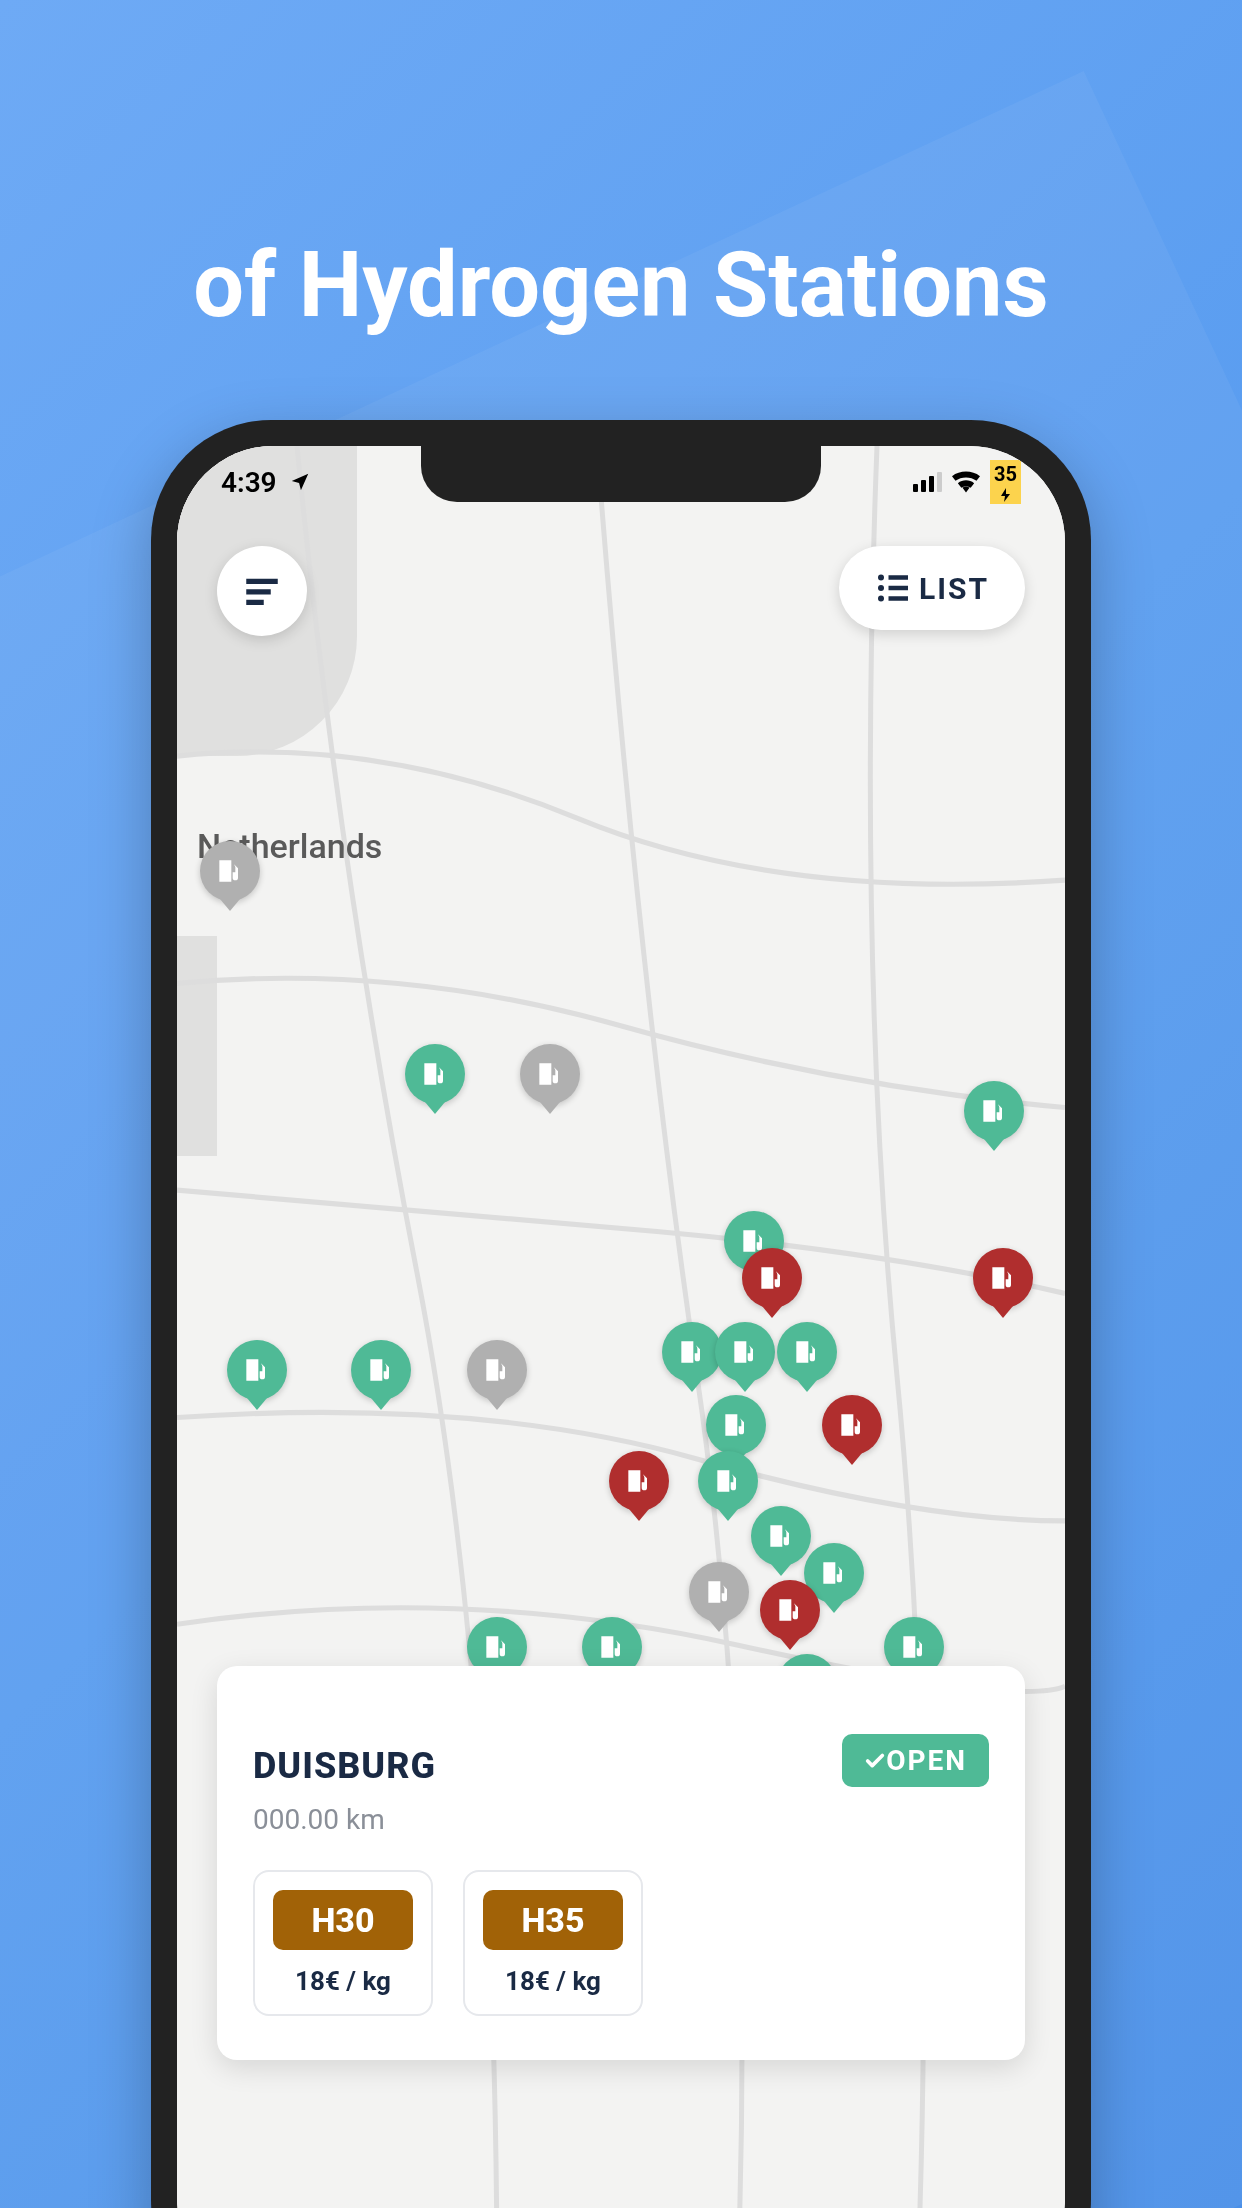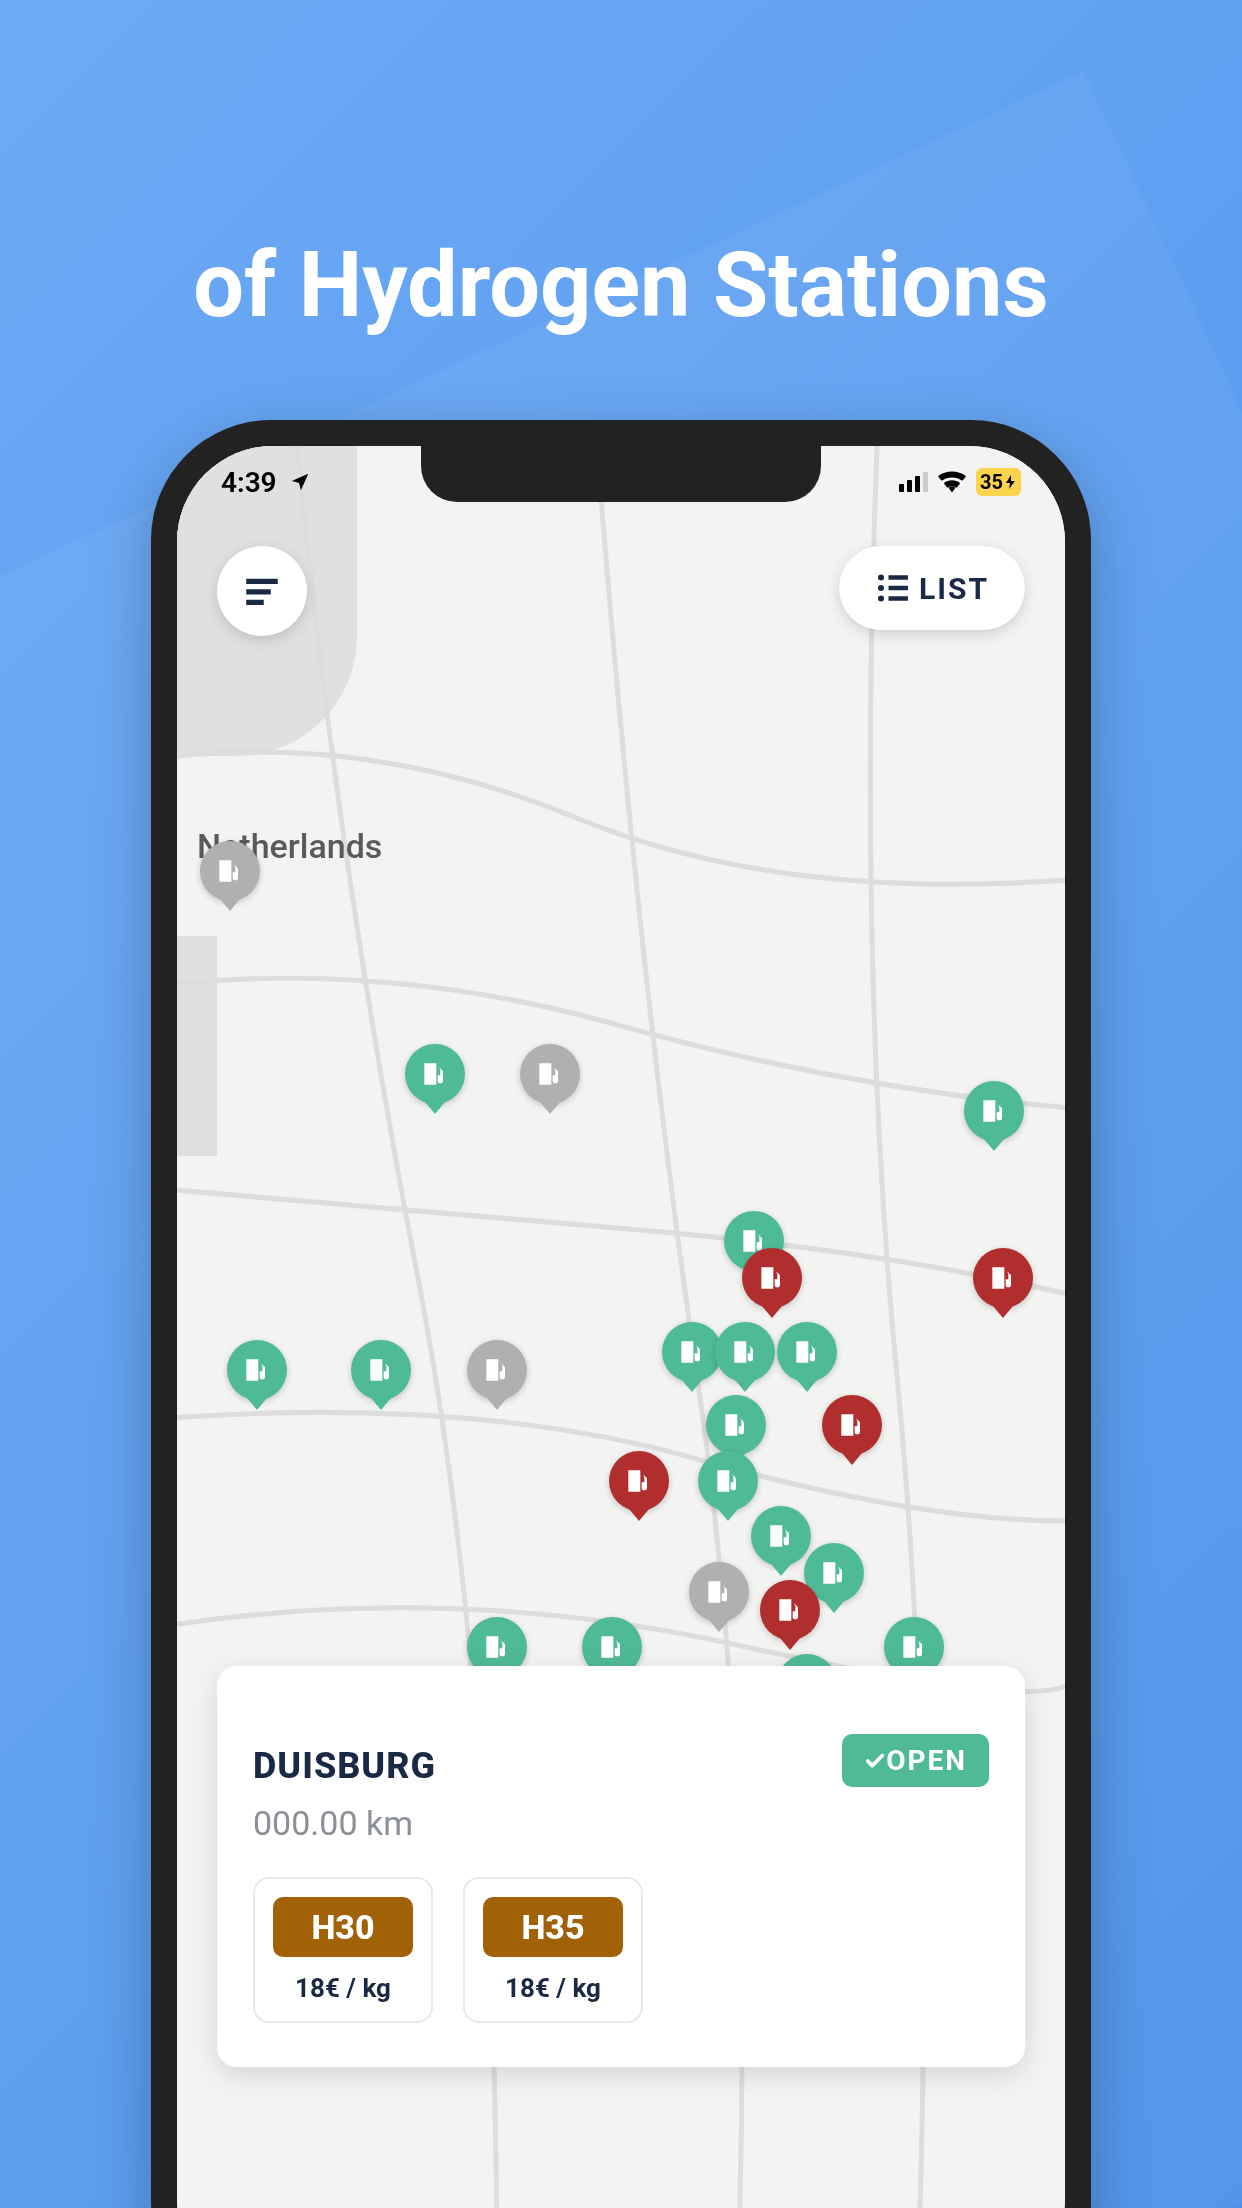--- a/index.html
+++ b/index.html
@@ -12,42 +12,42 @@
   .screen { position: absolute; inset: 26px; background: #fff; border-radius: 96px; overflow: hidden; }
   .notch { position: absolute; top: 0; left: 50%; transform: translateX(-50%); width: 400px; height: 56px; background: #222; border-bottom-left-radius: 36px; border-bottom-right-radius: 36px; z-index: 50; }
   .status-bar { position: absolute; top: 0; left: 0; right: 0; height: 72px; display: flex; align-items: center; justify-content: space-between; padding: 0 44px; z-index: 40; font-weight: 600; font-size: 28px; }
   .status-left { display: flex; align-items: center; gap: 12px; }
   .status-right { display: flex; align-items: center; gap: 10px; }
   .loc-arrow { width: 22px; height: 22px; }
   .signal { display: flex; align-items: flex-end; gap: 3px; }
   .signal span { width: 5px; background: #000; border-radius: 1px; }
   .signal span:nth-child(1){height:8px}.signal span:nth-child(2){height:12px}.signal span:nth-child(3){height:16px}.signal span:nth-child(4){height:20px;background:#ccc}
   .wifi-icon { width: 28px; height: 22px; }
-  .battery { display: flex; align-items: center; gap: 2px; padding: 2px 4px; background: #fcd34d; border-radius: 6px; font-size: 20px; font-weight: 700; }
+  .battery { display: flex; align-items: center; gap: 2px; padding: 2px 4px; background: #fcd34d; border-radius: 0; font-size: 20px; font-weight: 700; flex-direction: column; }
   .battery svg { width: 12px; height: 14px; }
   .map { position: absolute; inset: 0; background: #f3f3f2; }
   .map svg.roads { position: absolute; inset: 0; width: 100%; height: 100%; }
   .map-label { position: absolute; font-size: 34px; font-weight: 500; color: #5a5a5a; }
   .water { position: absolute; background: #e0e0df; }
   .pin { position: absolute; width: 60px; height: 60px; border-radius: 50%; display: flex; align-items: center; justify-content: center; transform: translate(-50%,-50%); box-shadow: 0 2px 6px rgba(0,0,0,.2); cursor: pointer; }
   .pin::after { content:''; position:absolute; bottom:-10px; left:50%; transform:translateX(-50%); border-left:10px solid transparent; border-right:10px solid transparent; border-top:12px solid currentColor; }
   .pin.green { background:#4fba96; color:#4fba96; }
   .pin.red   { background:#b02e2e; color:#b02e2e; }
   .pin.gray  { background:#b0b0b0; color:#b0b0b0; }
   .pin svg { width: 32px; height: 32px; }
   .hamburger { position: absolute; top: 100px; left: 40px; width: 90px; height: 90px; background: #fff; border-radius: 50%; box-shadow: 0 4px 14px rgba(0,0,0,.15); display: flex; align-items: center; justify-content: center; cursor: pointer; z-index: 30; }
   .hamburger svg { width: 42px; height: 42px; }
   .list-btn { position: absolute; top: 100px; right: 40px; height: 84px; padding: 0 36px; background: #fff; border-radius: 42px; box-shadow: 0 4px 14px rgba(0,0,0,.15); display: flex; align-items: center; gap: 8px; cursor: pointer; z-index: 30; font-weight: 700; font-size: 30px; color: #1a2a44; letter-spacing: 2px; }
   .list-btn svg { width: 36px; height: 36px; }
   .card { position: absolute; left: 40px; right: 40px; top: 1220px; background: #fff; border-radius: 20px; box-shadow: 0 8px 28px rgba(0,0,0,.12); padding: 36px 36px 44px; z-index: 20; }
   .card-head { display: flex; justify-content: space-between; align-items: flex-end; margin-top: 32px; }
   .card-title { font-size: 36px; font-weight: 800; color: #1a2a44; letter-spacing: 1px; }
   .open-badge { background: #4fba96; color: #fff; border-radius: 10px; padding: 10px 22px; font-weight: 700; font-size: 28px; display: flex; align-items: center; letter-spacing: 2px; }
   .open-badge svg { width: 22px; height: 22px; }
-  .card-dist { margin-top: 16px; font-size: 34px; color: #8a8f98; }
+  .card-dist { margin-top: 16px; font-size: 28px; color: #8a8f98; }
   .pumps { display: flex; gap: 30px; margin-top: 34px; }
   .pump { border: 2px solid #e6e8ec; border-radius: 16px; padding: 18px; width: 180px; text-align: center; cursor: pointer; }
   .pump-name { background: #a16207; color: #fff; font-weight: 800; font-size: 34px; border-radius: 10px; padding: 10px 0; }
   .pump-price { margin-top: 16px; font-weight: 700; font-size: 26px; color: #1a2a44; }
 </style>
 </head>
 <body>
 
 <div class="diag"></div>
 

